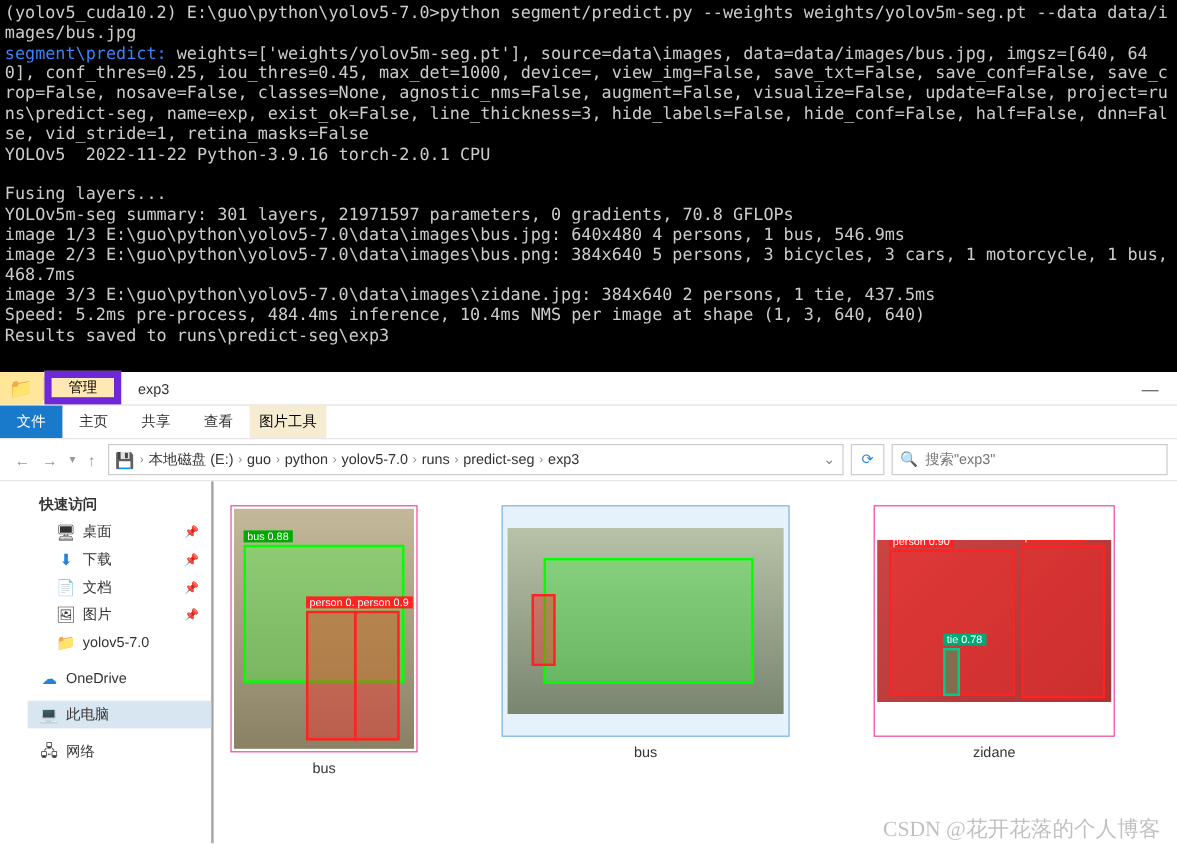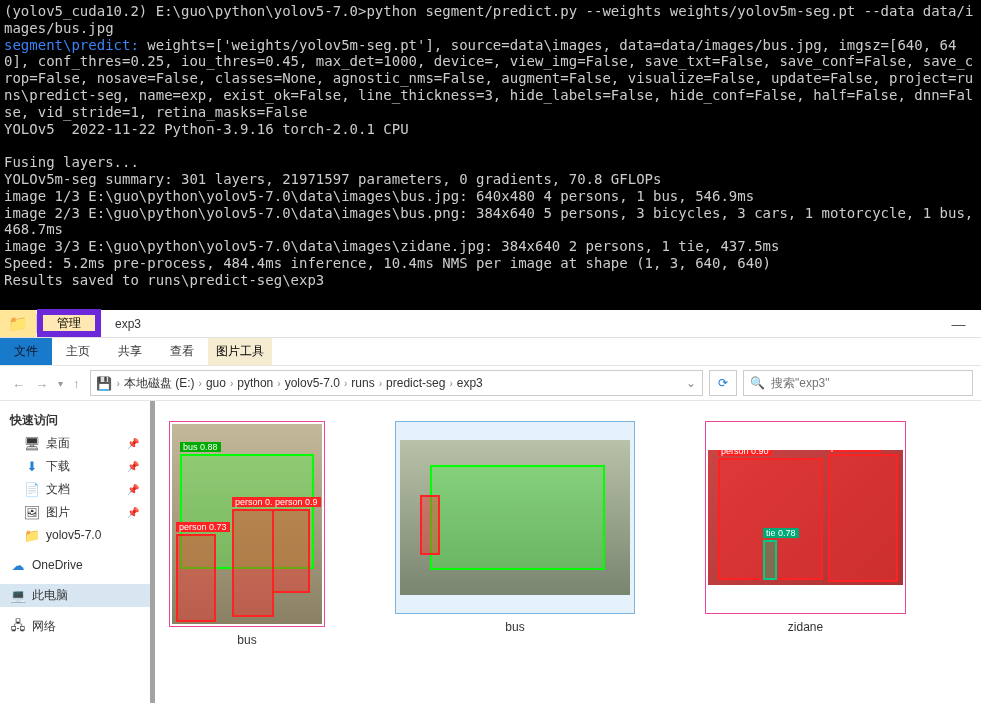--- a/index.html
+++ b/index.html
@@ -12,36 +12,36 @@
 .explorer { display: flex; flex-direction: column; height: 393px; }
 .titlebar { display: flex; align-items: stretch; height: 28px; border-bottom: 1px solid #e0e0e0; }
 .titlebar .folder-badge { background: #ffe699; width: 36px; display: flex; align-items: center; justify-content: center; font-size: 16px; }
 .titlebar .manage { background: #ffe8b3; padding: 0 14px; display: flex; align-items: center; border: 6px solid #6d28d9; margin: -1px 0 0 0; }
 .titlebar .pipe { border-left: 1px solid #ccc; margin: 4px 0; }
 .titlebar .title { display: flex; align-items: center; padding: 0 14px; color: #333; }
 .titlebar .sysbtns { margin-left: auto; display: flex; }
 .titlebar .sysbtns span { width: 45px; display: flex; align-items: center; justify-content: center; font-size: 14px; color: #555; }
 
 .ribbon-tabs { display: flex; align-items: stretch; height: 28px; border-bottom: 1px solid #e5e5e5; }
-.ribbon-tabs .file-tab { background: #1979ca; color: #0f172a; padding: 0 14px; display: flex; align-items: center; }
+.ribbon-tabs .file-tab { background: #1979ca; color: #ffffff; padding: 0 14px; display: flex; align-items: center; }
 .ribbon-tabs .tab { padding: 0 14px; display: flex; align-items: center; color: #333; }
 .ribbon-tabs .tool { background: #f5ecd2; padding: 0 8px; display: flex; align-items: center; }
 
 .nav-bar { display: flex; align-items: center; height: 35px; padding: 4px 8px; gap: 6px; border-bottom: 1px solid #e5e5e5; }
 .nav-arrows { display: flex; gap: 10px; align-items: center; color: #999; padding: 0 4px; }
 .nav-arrows span { font-size: 13px; }
 .breadcrumb { flex: 1; border: 1px solid #ccc; height: 26px; display: flex; align-items: center; padding: 0 6px; gap: 4px; }
 .breadcrumb .crumb { display: flex; align-items: center; gap: 4px; color: #333; }
 .breadcrumb .sep { color: #888; font-size: 10px; }
 .refresh { width: 28px; height: 26px; border: 1px solid #ccc; display: flex; align-items: center; justify-content: center; color: #2782d5; }
 .search { width: 230px; height: 26px; border: 1px solid #ccc; display: flex; align-items: center; padding: 0 6px; gap: 6px; color: #999; }
 .search input { border: none; outline: none; flex: 1; font-size: 12px; }
 
 .body { display: flex; flex: 1; overflow: hidden; }
-.sidebar { width: 155px; border-right: 5px solid #a3a3a3; padding: 8px 0; }
+.sidebar { width: 155px; border-right: 2px solid #a3a3a3; padding: 8px 0; margin-left: 23px; }
 .sidebar .group-title { padding: 3px 10px; font-weight: bold; color: #333; }
 .sidebar .item { padding: 3px 10px 3px 24px; display: flex; align-items: center; gap: 6px; color: #333; }
 .sidebar .item .pin { margin-left: auto; color: #888; font-size: 10px; }
 .sidebar .item.selected { background: #d8e6f2; }
 .sb-icon { width: 16px; height: 16px; display: inline-flex; align-items: center; justify-content: center; font-size: 13px; }
 
 .content { flex: 1; display: flex; padding: 20px 14px; gap: 70px; align-items: flex-start; position: relative; }
 .file-item { display: flex; flex-direction: column; align-items: center; gap: 6px; }
 .file-item.selected .thumb { border: 1px solid #7ab5e0; background: #e5f1fb; }
 .thumb { border: 1px solid #ec4899; padding: 2px; background: #fff; position: relative; }
@@ -183,25 +183,22 @@
     <div class="content">
       <div class="file-item">
         <div class="thumb">
             <div class="thumb-inner">
           <div class="bus-box" style="left:8px;top:30px;width:134px;height:115px">
                 <span class="lbl">bus 0.88</span>
               </div>
           <div class="person-box" style="left:60px;top:85px;width:42px;height:108px">
                 <span class="lbl">person 0.92</span>
               </div>
-          <div class="person-box" style="left:100px;top:85px;width:38px;height:84px">
+          <div class="person-box" style="left:100px;top:85px;width:38px;height:108px">
                 <span class="lbl">person 0.9</span>
-              </div>
-          <div class="person-box" style="left:4px;top:110px;width:40px;height:88px">
-                <span class="lbl">person 0.73</span>
               </div>
         </div>
           </div>
         <div class="file-label">bus</div>
       </div>
 
       <div class="file-item selected">
         <div class="thumb" style="padding:18px 4px">
             <div class="thumb-inner wide">
           <div class="bus-box" style="left:30px;top:25px;width:175px;height:105px"></div>
@@ -221,15 +218,16 @@
                 <span class="lbl">person 0.89</span>
               </div>
           <div class="bus-box" style="left:55px;top:90px;width:14px;height:40px;border-color:#0c8;background:rgba(0,200,120,0.4)">
                 <span class="lbl" style="background:#0a7">tie 0.78</span>
               </div>
         </div>
           </div>
         <div class="file-label">zidane</div>
       </div>
 
+      <div class="watermark">CSDN @花开花落的个人博客</div>
     </div>
   </div>
 </div>
 
 </body></html>

